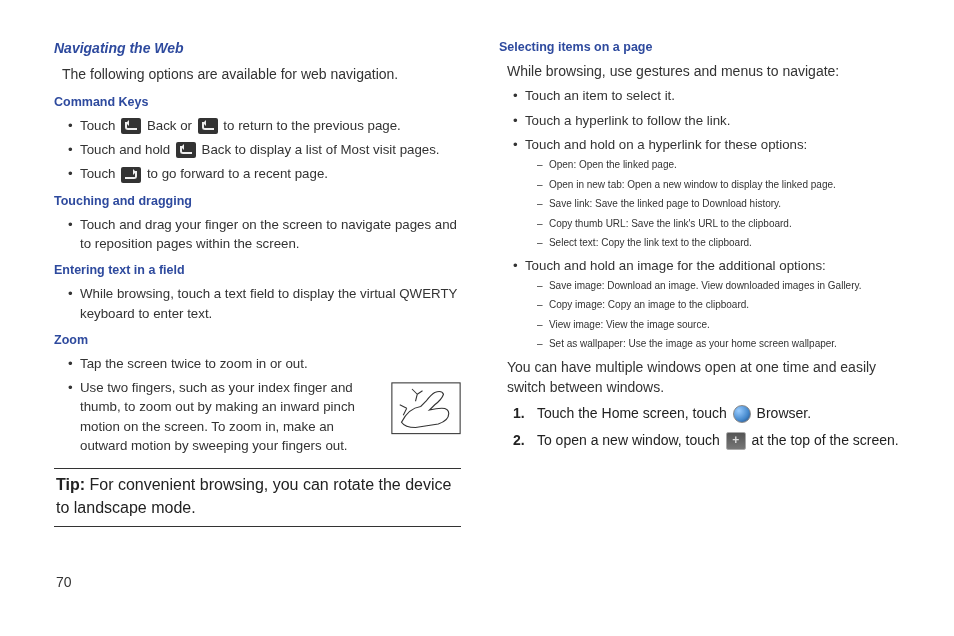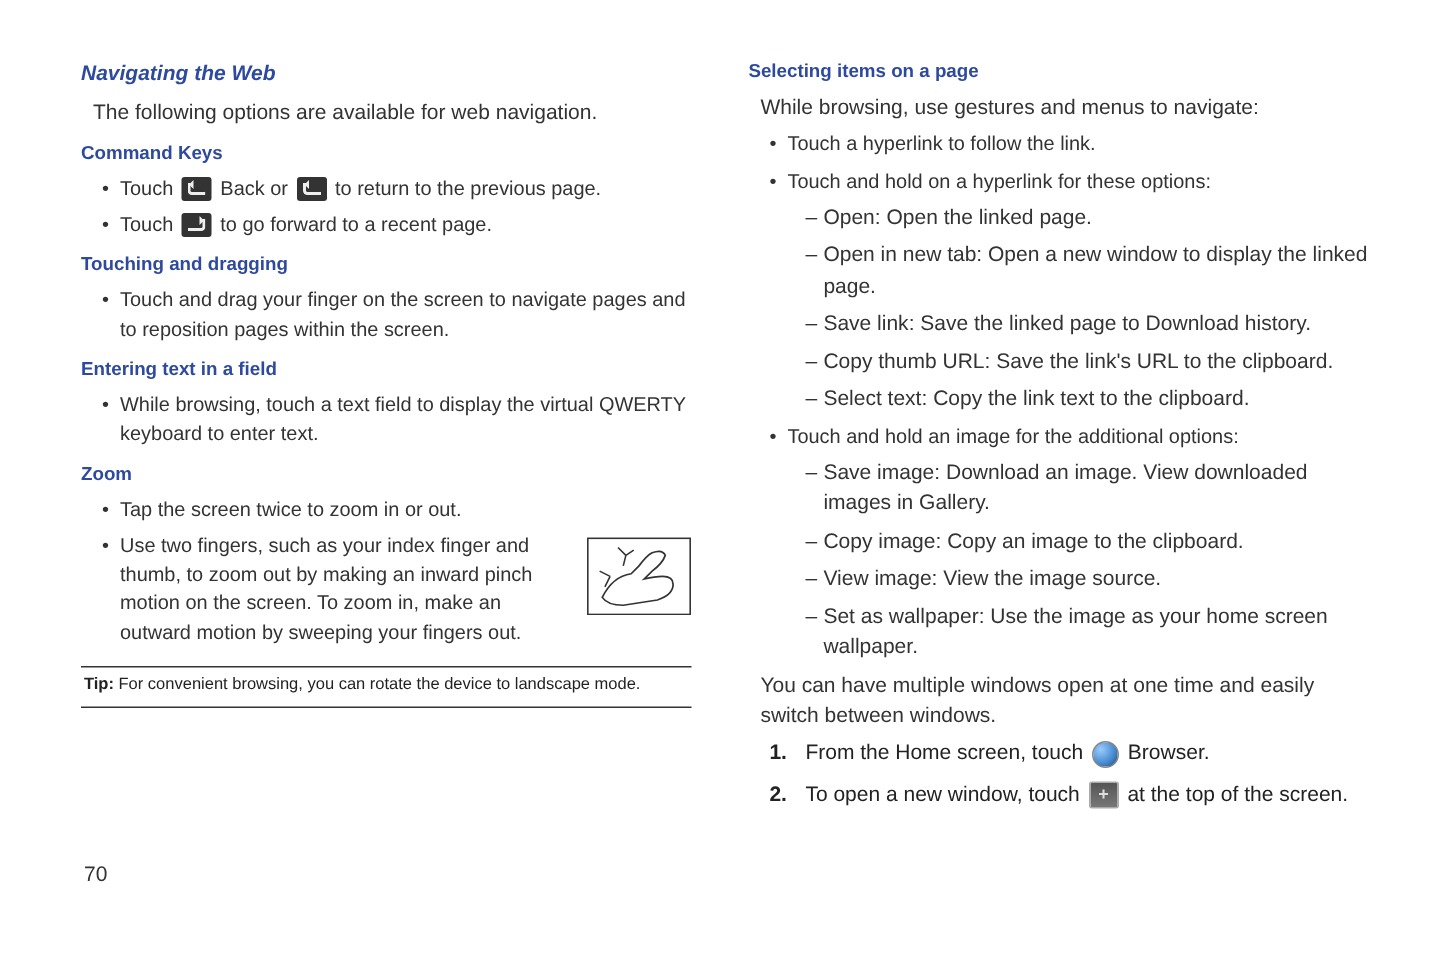--- a/index.html
+++ b/index.html
@@ -55,21 +55,21 @@
     position: absolute;
     left: 0;
     top: 0;
     color: #333;
   }
   .sub-list { list-style: none; margin-left: 12px; margin-top: 4px; }
   .sub-list > li {
     position: relative;
     padding-left: 12px;
     margin-bottom: 5px;
-    font-size: 14px;
+    font-size: 10px;
   }
   .sub-list > li::before {
     content: "–";
     position: absolute;
     left: 0;
     top: 0;
   }
   .b { font-weight: normal; }
 
   .ic {
@@ -148,21 +148,21 @@
     margin-left: 6px;
     margin-top: 4px;
   }
 
   .rule {
     border: none;
     border-top: 1px solid #333;
     margin-top: 8px;
   }
   .tip {
-    font-size: 11px;
+    font-size: 16px;
     padding: 4px 2px 6px 2px;
     border-bottom: 1px solid #333;
   }
   .tip .tlabel { font-weight: bold; }
 
   .num-list { list-style: none; margin-left: 14px; }
   .num-list > li {
     position: relative;
     padding-left: 24px;
     margin-bottom: 7px;
@@ -189,20 +189,24 @@
 
   <div class="col col-left">
     <div class="h2">Navigating the Web</div>
     <div class="body">The following options are available for web navigation.</div>
 
     <div class="h3">Command Keys</div>
     <ul class="bullet-list">
       <li>
         <span>Touch </span><span class="ic ic-back"></span>
         <span class="b">Back</span><span> or </span><span class="ic ic-back"></span><span> to return to the previous page.</span>
+      </li>
+      <li>
+        <span>Touch and hold </span><span class="ic ic-back"></span>
+        <span class="b">Back</span><span> to display a list of Most visit pages.</span>
       </li>
       <li>
         <span>Touch </span><span class="ic ic-fwd"></span><span> to go forward to a recent page.</span>
       </li>
     </ul>
 
     <div class="h3">Touching and dragging</div>
     <ul class="bullet-list">
       <li>Touch and drag your finger on the screen to navigate pages and to reposition pages within the screen.</li>
     </ul>
@@ -230,20 +234,21 @@
     <hr class="rule">
     <div class="tip">
       <span class="tlabel">Tip:</span><span> For convenient browsing, you can rotate the device to landscape mode.</span>
     </div>
   </div>
 
   <div class="col col-right">
     <div class="h3" style="margin-top:0">Selecting items on a page</div>
     <div class="body">While browsing, use gestures and menus to navigate:</div>
     <ul class="bullet-list">
+      <li>Touch an item to select it.</li>
       <li>Touch a hyperlink to follow the link.</li>
       <li>
         <span>Touch and hold on a hyperlink for these options:</span>
         <ul class="sub-list">
           <li><span class="b">Open</span><span>: Open the linked page.</span></li>
           <li><span class="b">Open in new tab</span><span>: Open a new window to display the linked page.</span></li>
           <li><span class="b">Save link</span><span>: Save the linked page to Download history.</span></li>
           <li><span class="b">Copy thumb URL</span><span>: Save the link's URL to the clipboard.</span></li>
           <li><span class="b">Select text</span><span>: Copy the link text to the clipboard.</span></li>
         </ul>
@@ -256,21 +261,21 @@
           <li><span class="b">View image</span><span>: View the image source.</span></li>
           <li><span class="b">Set as wallpaper</span><span>: Use the image as your home screen wallpaper.</span></li>
         </ul>
       </li>
     </ul>
 
     <div class="body">You can have multiple windows open at one time and easily switch between windows.</div>
     <ol class="num-list">
       <li>
         <span class="num">1.</span>
-        <span>From the Home screen, touch </span><span class="ic ic-globe"></span>
+        <span>Touch the Home screen, touch </span><span class="ic ic-globe"></span>
         <span class="b">Browser</span><span>.</span>
       </li>
       <li>
         <span class="num">2.</span>
         <span>To open a new window, touch </span><span class="ic ic-tabs"></span><span> at the top of the screen.</span>
       </li>
     </ol>
   </div>
 </div>
 

